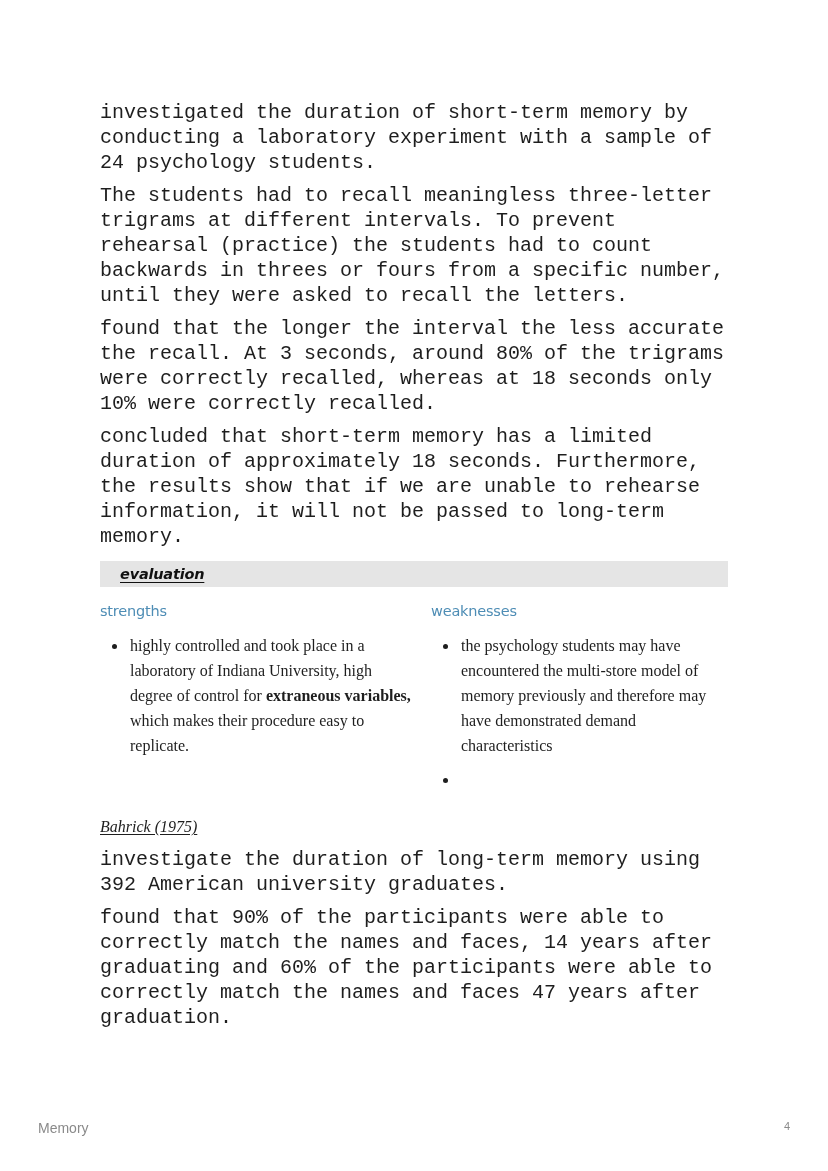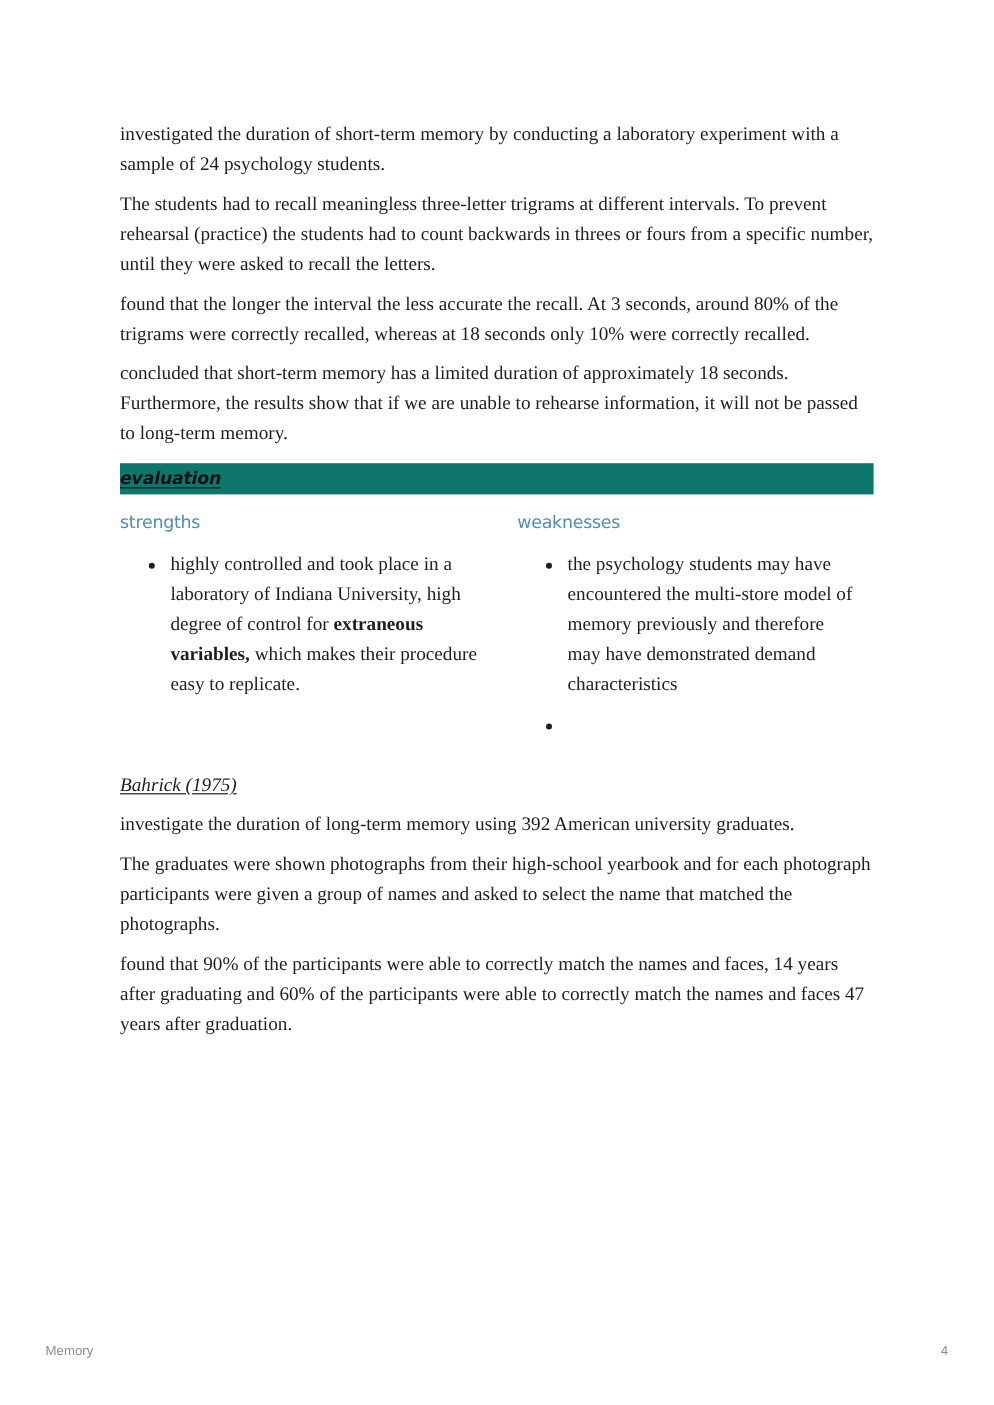--- a/index.html
+++ b/index.html
@@ -16,29 +16,31 @@
       color: #1e1e1e;
     }
     .page-content {
       position: absolute;
       left: 100px;
       top: 100px;
       width: 628px;
     }
     p.para {
       margin: 0 0 8px 0;
-      font-size: 16px;
+      font-size: 20px;
       line-height: 25px;
+      font-family: Liberation Mono, monospace;
     }
     .eval-bar {
-      background: #0f766e;
+      background: #e5e5e5;
       height: 26px;
       margin-top: 12px;
       display: flex;
       align-items: center;
+      padding-left: 20px;
     }
     .eval-title {
       font-family: "DejaVu Sans", "Liberation Sans", sans-serif;
       font-style: italic;
       font-weight: bold;
       font-size: 14.5px;
       color: #111;
       text-decoration: underline;
       text-underline-offset: 3px;
       letter-spacing: -0.2px;
@@ -55,21 +57,21 @@
       width: 297px;
     }
     .col-heading {
       font-family: "DejaVu Sans", "Liberation Sans", sans-serif;
       font-size: 14.5px;
       color: #4e8db5;
       margin: 0 0 14px 0;
       letter-spacing: -0.2px;
     }
     ul.bullets {
-      margin: 12px;
+      margin: 0;
       padding: 0;
       list-style: none;
     }
     ul.bullets li {
       position: relative;
       padding-left: 30px;
       font-size: 16px;
       line-height: 25px;
       margin-bottom: 9px;
     }
@@ -89,21 +91,21 @@
       font-style: italic;
       text-decoration: underline;
       text-underline-offset: 2px;
       margin: 0 0 8px 0;
     }
     .footer-left {
       position: absolute;
       left: 38px;
       top: 1120px;
       font-family: "Liberation Sans", "DejaVu Sans", sans-serif;
-      font-size: 11px;
+      font-size: 14px;
       color: #8a8a8a;
     }
     .footer-right {
       position: absolute;
       right: 38px;
       top: 1120px;
       font-family: "Liberation Sans", "DejaVu Sans", sans-serif;
       font-size: 11px;
       color: #8a8a8a;
     }
@@ -144,20 +146,19 @@
         <li>
           <span class="bullet-dot"></span>
         </li>
       </ul>
     </div>
   </div>
 
   <section style="margin-top: 47px;">
     <div class="study-title">Bahrick (1975)</div>
     <p class="para">investigate the duration of long-term memory using 392 American university graduates.</p>
-    <p class="para">The graduates were shown photographs from their high-school yearbook and for each photograph participants were given a group of names and asked to select the name that matched the photographs.</p>
     <p class="para">found that 90% of the participants were able to correctly match the names and faces, 14 years after graduating and 60% of the participants were able to correctly match the names and faces 47 years after graduation.</p>
   </section>
 
 </div>
 
 <div class="footer-left">Memory</div>
 <div class="footer-right">4</div>
 
 </body></html>

